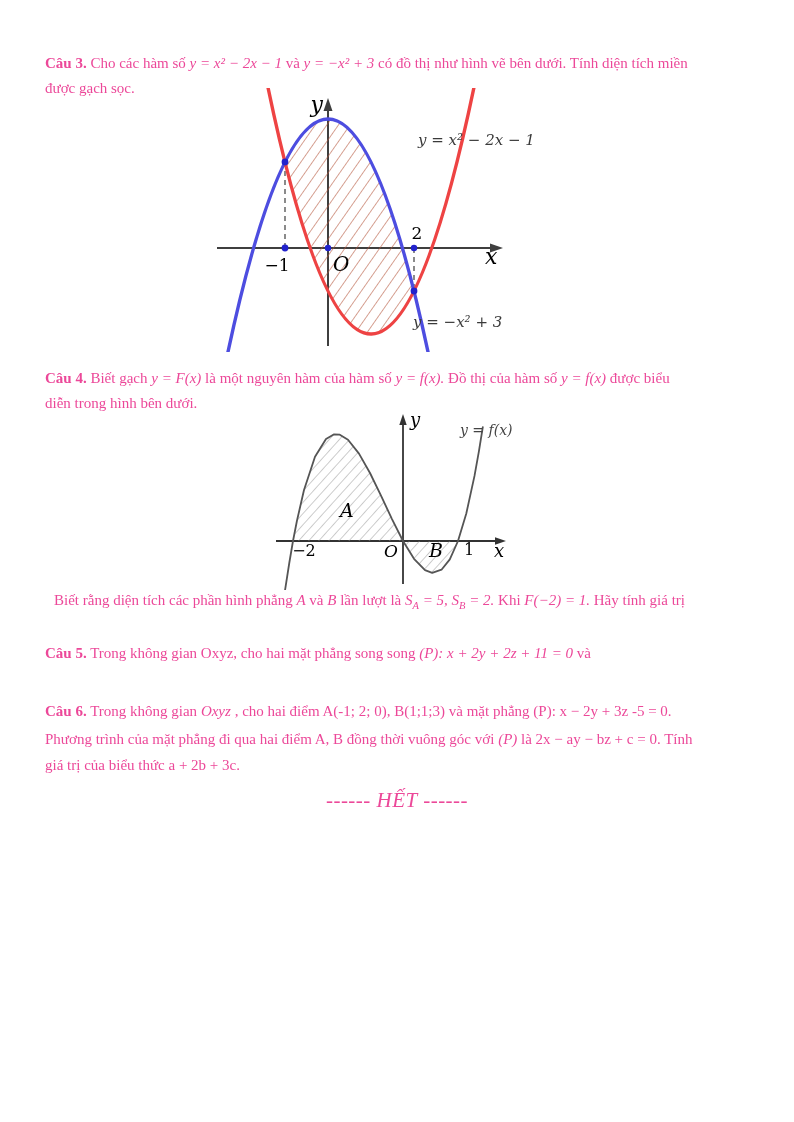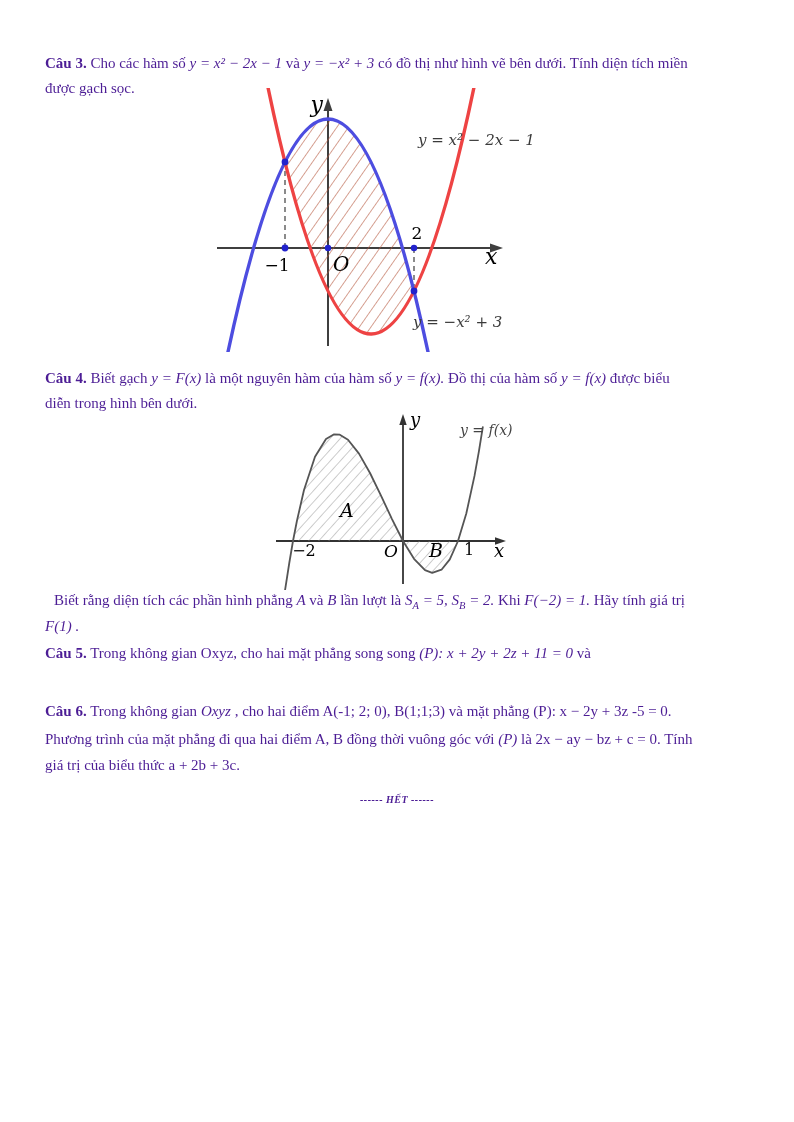--- a/index.html
+++ b/index.html
@@ -2,37 +2,37 @@
 <html><head>
 <meta charset="utf-8">
 <style>
   html,body{margin:0;padding:0;background:#e8e8e8;}
   .page{
     position:relative;
     width:794px;height:1122px;
     margin:0 auto;
     background:#ffffff;
     font-family:"Liberation Serif", serif;
-    color:#4c1d95;
+    color:#ec4899;
     overflow:hidden;
   }
   .line{
     position:absolute;
     left:45px;
     width:712px;
     font-size:15px;
     line-height:22px;
     white-space:nowrap;
   }
   .indent{left:54px;}
   .b{font-weight:bold;}
   .m{font-style:italic;}
   .m sub, .line sub{font-size:10.5px;font-style:italic;}
   .center{left:0;width:794px;text-align:center;white-space:normal;}
-  .het{font-weight:bold;font-style:italic;font-size:10px;letter-spacing:.5px;}
+  .het{font-weight:normal;font-style:italic;font-size:21px;letter-spacing:.5px;}
   .footer{font-size:15.5px;}
   .fig{position:absolute;}
   svg{display:block;overflow:hidden;}
   .svgtxt{font-family:"DejaVu Serif", serif;}
   .it{font-style:italic;}
 </style>
 </head>
 <body>
 
 <div class="page">
@@ -103,21 +103,20 @@
       <text class="svgtxt it" x="116" y="151" font-size="17">O</text>
       <text class="svgtxt" x="36" y="150" text-anchor="middle" font-size="16">−2</text>
       <text class="svgtxt" x="196" y="149" font-size="16">1</text>
       <text class="svgtxt it" x="72" y="111" font-size="19">A</text>
       <text class="svgtxt it" x="161" y="151" font-size="19">B</text>
       <text class="svgtxt it" x="192" y="29" font-size="14" fill="#444444">y = f(x)</text>
     </svg>
   </div>
 
   <div class="line indent" style="top:589px"><span>Biết rằng diện tích các phần hình phẳng </span><span class="m">A</span><span> và </span><span class="m">B</span><span> lần lượt là </span><span class="m">S</span><sub>A</sub><span class="m"> = 5, </span><span class="m">S</span><sub>B</sub><span class="m"> = 2.</span><span> Khi </span><span class="m">F(−2) = 1.</span><span> Hãy tính giá trị</span></div>
-  <div class="line" style="top:615px"><span class="m">F(1) .</span></div>
 
   <div class="line" style="top:642px"><span class="b">Câu 5.</span><span> Trong không gian Oxyz, cho hai mặt phẳng song song </span><span class="m">(P): x + 2y + 2z + 11 = 0</span><span> và</span></div>
 
   <div class="line" style="top:700px"><span class="b">Câu 6.</span><span> Trong không gian </span><span class="m">Oxyz</span><span> , cho hai điểm A(-1; 2; 0), B(1;1;3) và mặt phẳng (P): x − 2y + 3z -5 = 0.</span></div>
   <div class="line" style="top:728px"><span>Phương trình của mặt phẳng đi qua hai điểm A, B đồng thời vuông góc với </span><span class="m">(P)</span><span> là 2x − ay − bz + c = 0. Tính</span></div>
   <div class="line" style="top:754px">giá trị của biểu thức a + 2b + 3c.</div>
 
   <div class="line center het" style="top:789px">------ HẾT ------</div>
 
 

